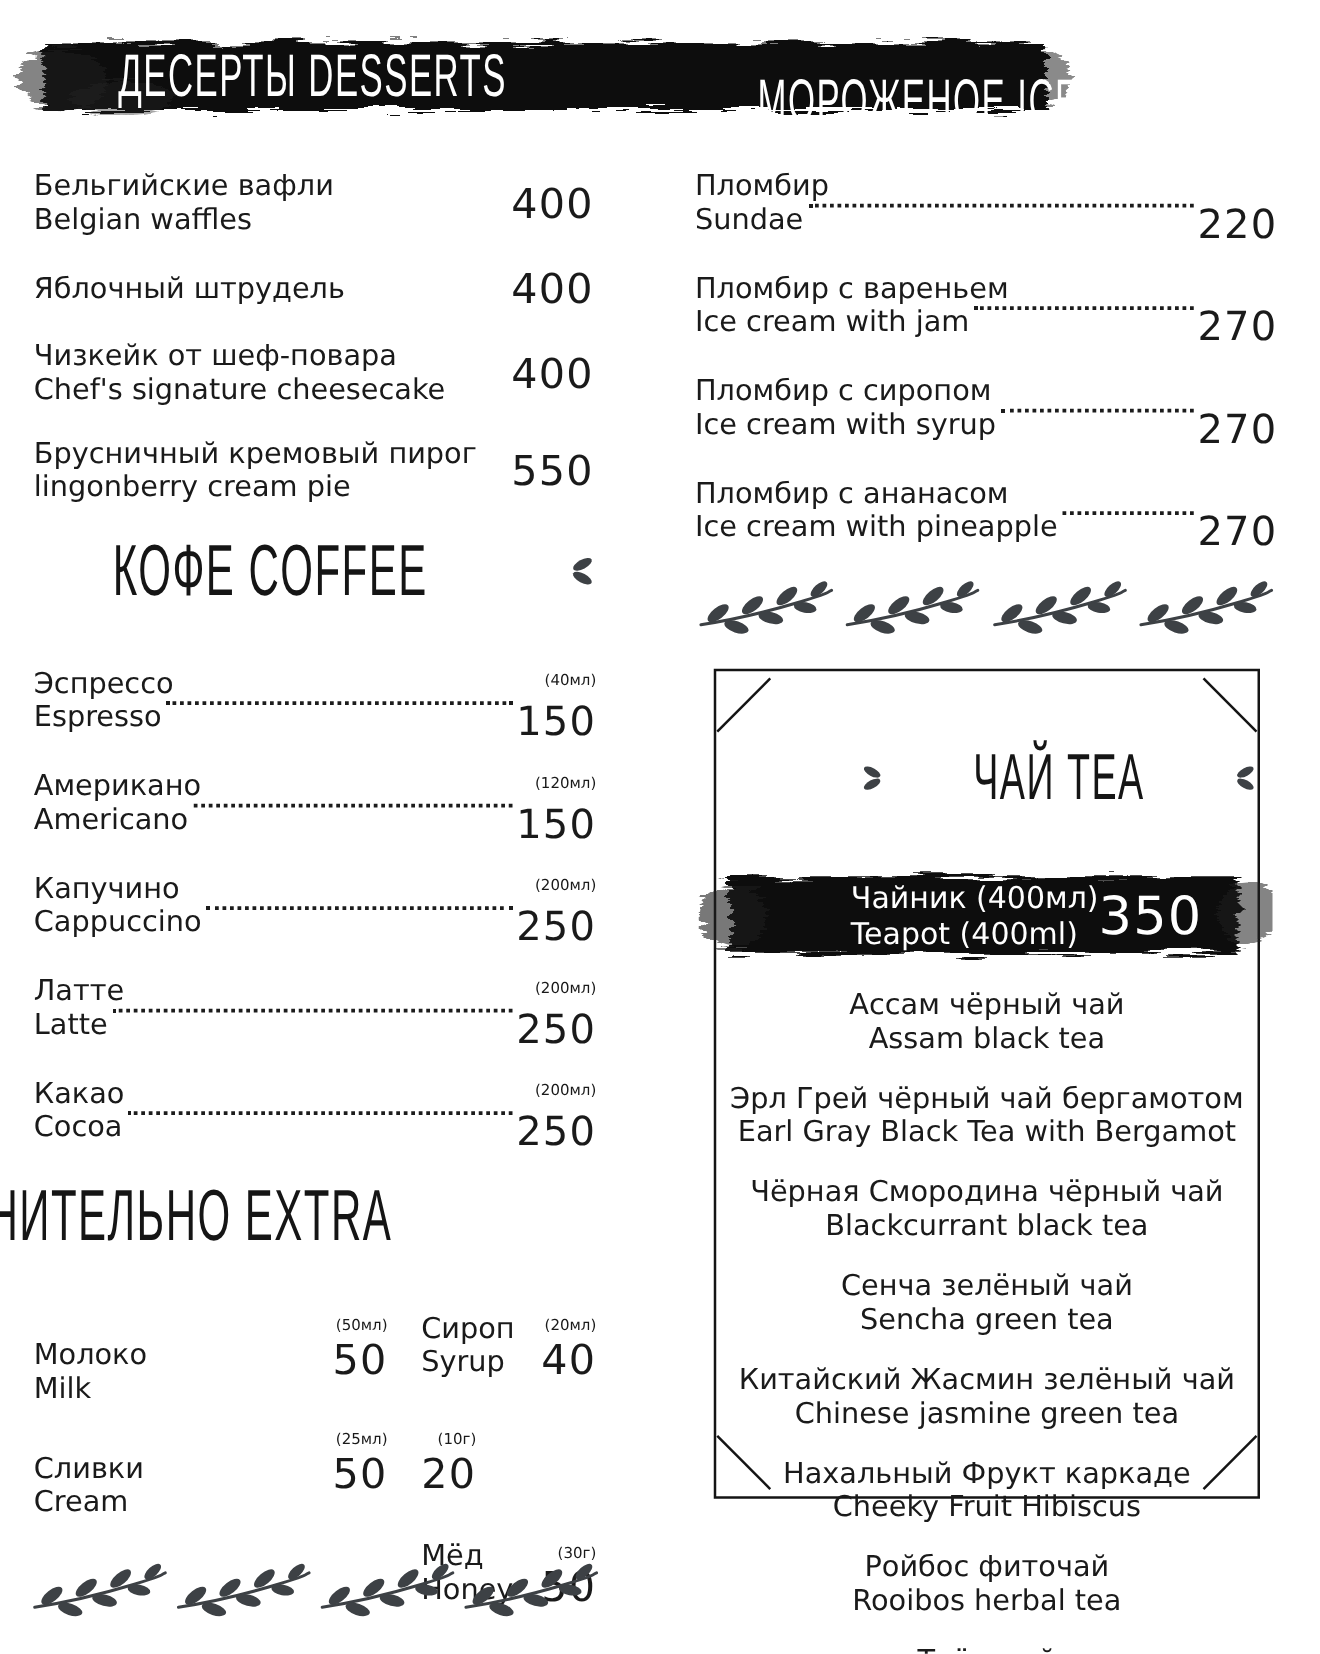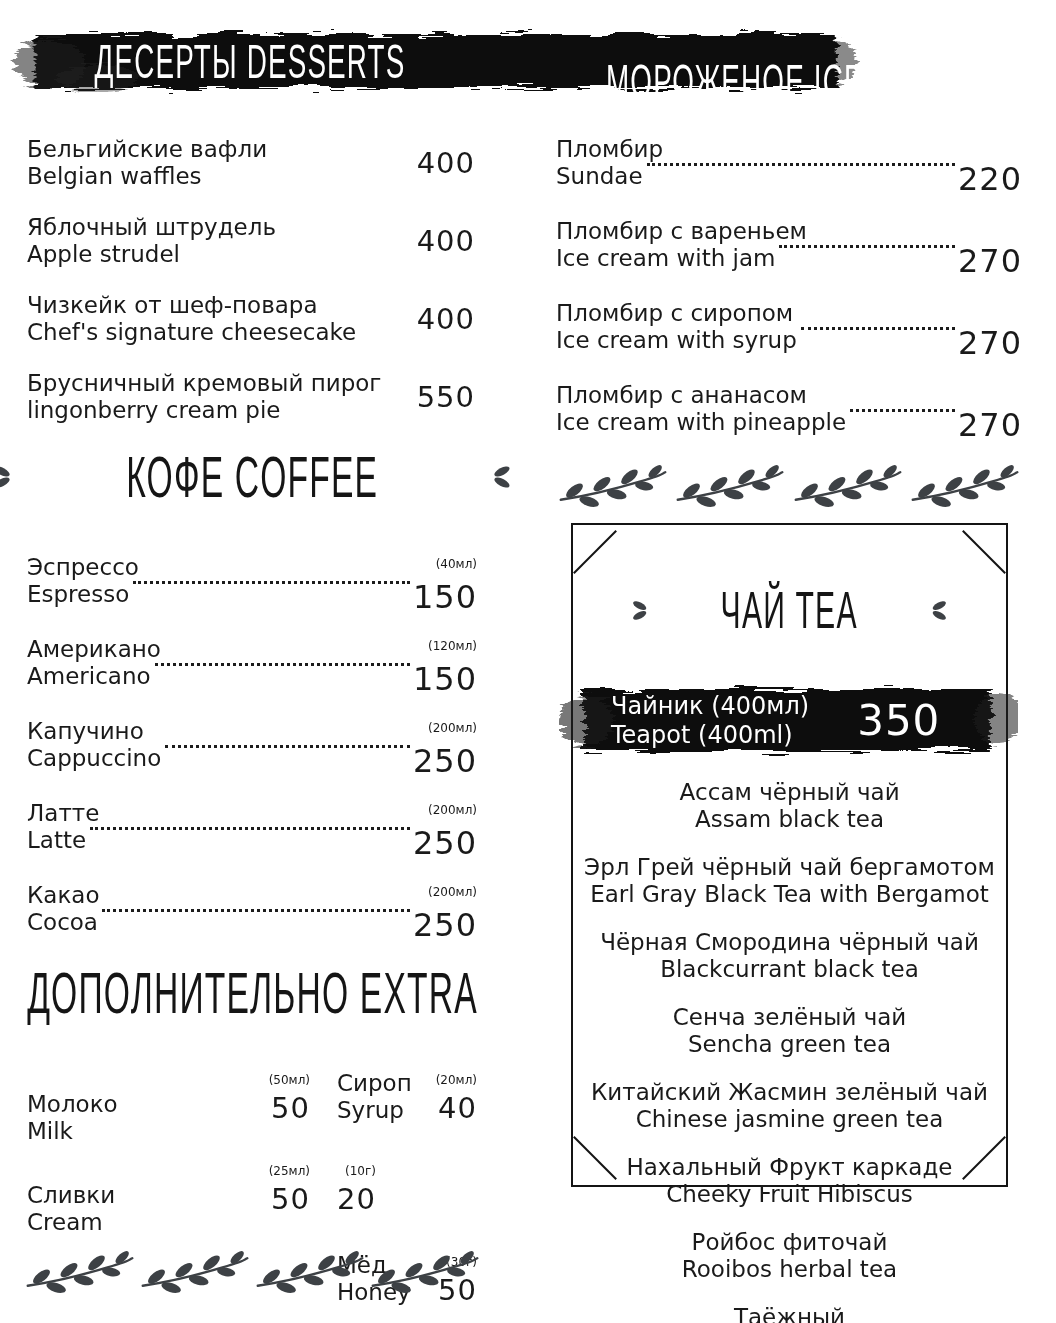--- a/index.html
+++ b/index.html
@@ -8,36 +8,36 @@
     background:#ffffff;color:#1a1a1a;
     font-family:"DejaVu Sans","Liberation Sans",sans-serif;
   }
   
   .cond{
     display:inline-block;transform:scaleX(0.58);transform-origin:center;
     font-family:"Liberation Sans",sans-serif;font-weight:normal;
     letter-spacing:2px;white-space:nowrap;
   }
   .script-heading{
-    display:flex;align-items:center;justify-content:center;gap:20px;
+    display:flex;align-items:center;justify-content:flex-end;gap:20px;
     font-size:58px;line-height:58px;color:#151515;
   }
   
   .banner{position:absolute;left:0;top:18px;width:868px;height:88px;}
   .banner-bg{position:absolute;left:0;top:0;width:100%;height:100%;}
   .banner-zone{position:absolute;top:0;height:100%;display:flex;align-items:center;justify-content:center;}
   .banner-zone.bz-left{left:0;width:500px;}
   .banner-zone.bz-right{left:528px;width:528px;align-items:flex-end;}
   .banner-title{color:#ffffff;font-size:48px;line-height:48px;}
   
   .left-col{position:absolute;left:27px;top:136px;width:450px;}
   .right-col{position:absolute;left:556px;top:136px;width:466px;}
   
   .name-ru,.name-en{font-size:23px;line-height:27px;}
-  .price{font-size:29px;line-height:34px;letter-spacing:1px;}
+  .price{font-size:33px;line-height:34px;letter-spacing:1px;}
   .vol{font-size:12px;line-height:21px;}
   .d-item{display:flex;justify-content:space-between;align-items:center;margin-bottom:24px;}
   .d-item .price{margin-right:2px;}
   .dot-item{margin-bottom:23px;}
   .dot-row{display:flex;align-items:flex-start;}
   .dot-row .dots{flex:1;border-bottom:3px dotted #1c1c1c;margin:0 3px 7px 4px;min-width:20px;}
   .dot-row .price{font-size:32px;line-height:32px;}
   .vol-row{display:flex;justify-content:space-between;align-items:flex-start;}
   .coffee-list{margin-top:18px;}
   .heading-coffee{margin-top:6px;}
@@ -48,34 +48,34 @@
   .x-row .names{margin-top:0;}
   .x-row.offset-names .names{margin-top:21px;}
   .pv{display:flex;flex-direction:column;align-items:flex-end;}
   
   .laurel{display:flex;justify-content:space-between;align-items:center;}
   .laurel svg{display:block;}
   .laurel-bottom-left{position:absolute;left:25px;top:1250px;width:455px;}
   .laurel-right{margin:14px 2px 0 2px;}
   
   .tea-box{
-    position:relative;margin-top:15px;margin-left:15px;width:437px;height:664px;
+    position:relative;margin-top:27px;margin-left:15px;width:437px;height:664px;
     border:2px solid #141414;box-sizing:border-box;padding-top:16px;
   }
   .corner{position:absolute;width:60px;border-top:2px solid #141414;}
   .c-tl{left:-8px;top:26px;transform:rotate(-45deg);}
   .c-tr{right:-8px;top:26px;transform:rotate(45deg);}
   .c-bl{left:-8px;bottom:26px;transform:rotate(45deg);}
   .c-br{right:-8px;bottom:26px;transform:rotate(-45deg);}
   .heading-tea{font-size:52px;line-height:52px;}
   .tea-banner{position:relative;margin:12px -12px 16px -14px;height:84px;}
   .tea-banner-bg{position:absolute;left:0;top:0;width:100%;height:100%;}
   .tea-banner-content{
     position:relative;height:100%;display:flex;align-items:center;
-    justify-content:flex-start;padding:0 56px 0 52px;color:#ffffff;gap:48px;
+    justify-content:flex-end;padding:0 56px 0 52px;color:#ffffff;
   }
   .tea-banner .name-ru,.tea-banner .name-en{font-size:24px;line-height:29px;}
   .tea-banner .price{font-size:42px;}
   .variety{text-align:center;margin-bottom:21px;}
   .tea-list{padding:0 10px;}
   .leaf-flip{transform:scaleX(-1);}
   .icon{flex:none;}
 </style>
 </head>
 <body>
@@ -130,21 +130,20 @@
     <div class="d-item">
       <div class="names">
           <div class="name-ru">Бельгийские вафли</div>
           <div class="name-en">Belgian waffles</div>
         </div>
       <div class="price">400</div>
     </div>
     <div class="d-item">
       <div class="names">
           <div class="name-ru">Яблочный штрудель</div>
-          <div class="name-en">Apple strudel</div>
         </div>
       <div class="price">400</div>
     </div>
     <div class="d-item">
       <div class="names">
           <div class="name-ru">Чизкейк от шеф-повара</div>
           <div class="name-en">Chef's signature cheesecake</div>
         </div>
       <div class="price">400</div>
     </div>

